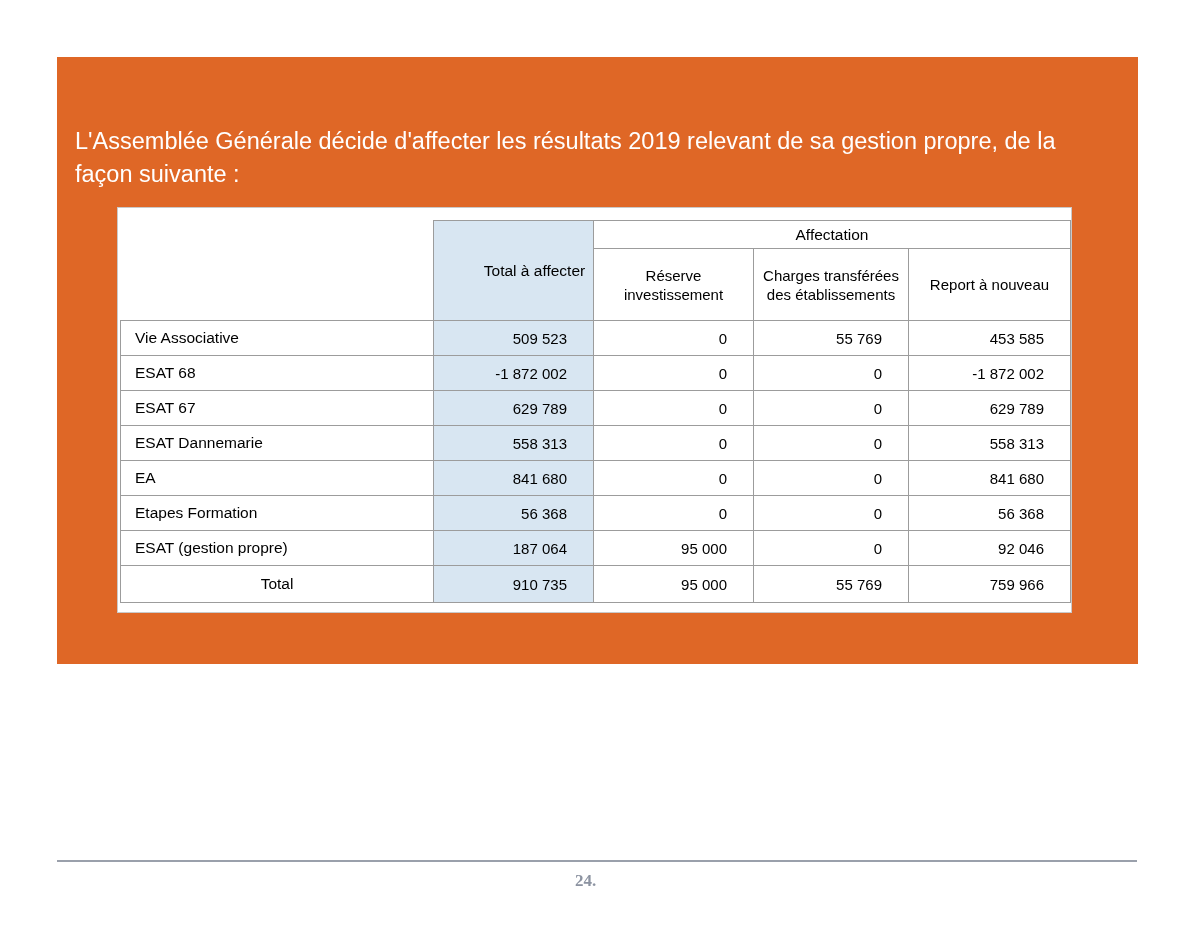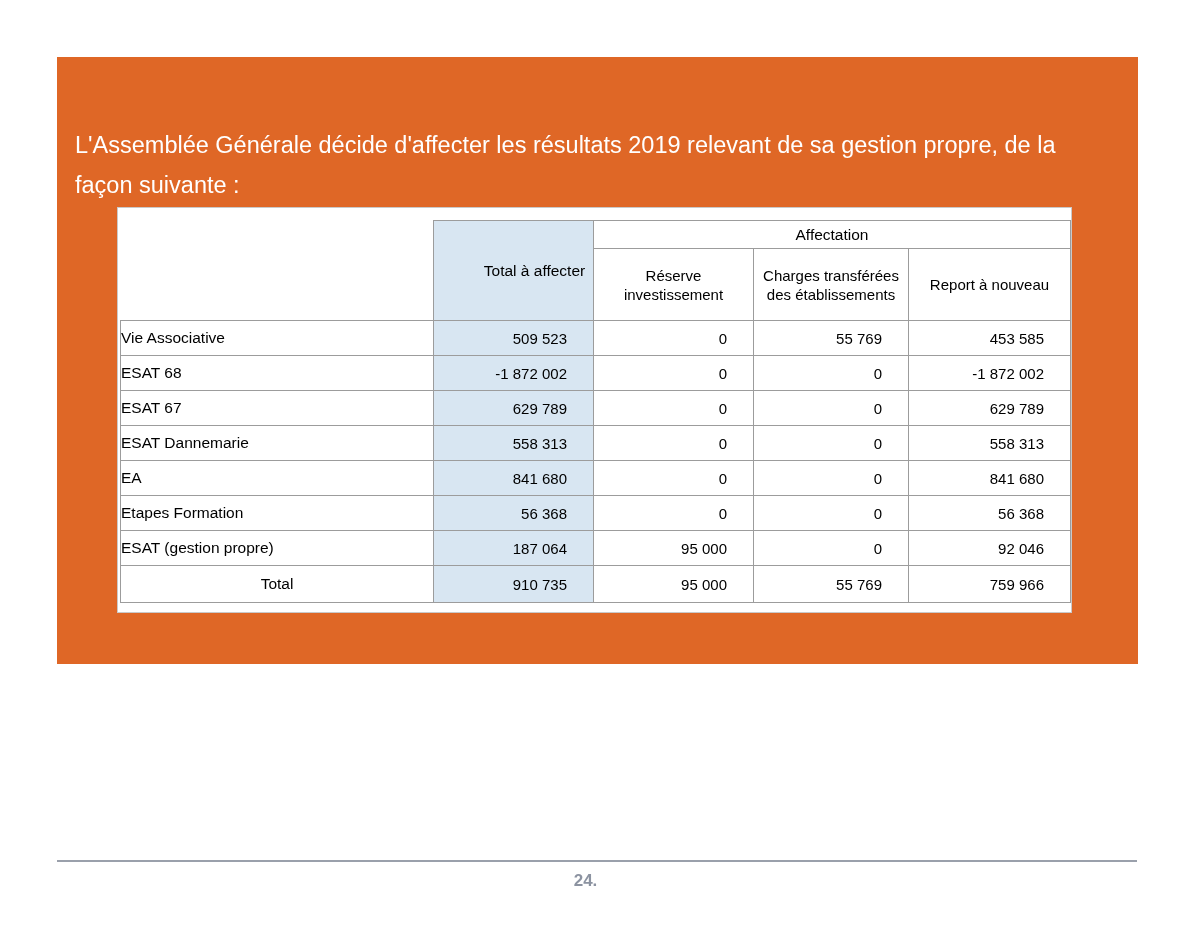--- a/index.html
+++ b/index.html
@@ -12,21 +12,21 @@
     background: #DF6726;
   }
   .slide-title {
     position: absolute; left: 18px; top: 10px;
     color: #ffffff; font-size: 46px; font-weight: 700; line-height: 1.1;
     white-space: nowrap;
   }
   .slide-title .condense { display: inline-block; transform: scaleX(0.78); transform-origin: 0 50%; letter-spacing: 0px; }
   .slide-subtitle {
     position: absolute; left: 18px; top: 68px; width: 1005px;
-    color: #ffffff; font-size: 23.5px; font-weight: 400; line-height: 40px;
+    color: #ffffff; font-size: 23.5px; font-weight: 400; line-height: 33px;
   }
 
   
   .table-panel {
     position: absolute; left: 60px; top: 150px; width: 955px; height: 406px;
     background: #ffffff; border: 1px solid #c9c9c9;
   }
   table.aff-table {
     position: absolute; left: 2px; top: 12px;
     border-collapse: collapse; table-layout: fixed;
@@ -45,34 +45,34 @@
   .aff-table .blank { border: none; background: #ffffff; }
   .aff-table tr.hrow1 { height: 28px; }
   .aff-table tr.hrow2 { height: 72px; }
   .aff-table tr.drow  { height: 35px; }
   .aff-table tr.trow  { height: 37px; }
 
   .aff-table th.affectation { text-align: center; font-size: 15.5px; }
   .aff-table th.blue-head   { background: #D8E6F2; text-align: center; font-size: 15.5px; padding-left: 46px; }
   .aff-table th.sub         { text-align: center; line-height: 19px; font-size: 15px; }
 
-  .aff-table td.lbl { text-align: left; padding-left: 0; font-size: 15.5px; }
+  .aff-table td.lbl { text-align: left; padding-left: 14px; font-size: 15.5px; }
   .aff-table td.num { text-align: right; padding-right: 26px; }
   .aff-table td.blue { background: #D8E6F2; }
   .aff-table tr.trow td { font-weight: 400; }
   .aff-table tr.trow td.lbl-total { font-weight: 400; text-align: center; font-size: 15.5px; }
 
   
   .footer-line {
     position: absolute; left: 57px; top: 860px; width: 1080px; height: 2px;
     background: #9aa0ab;
   }
   .page-number {
     position: absolute; left: 57px; top: 871px; width: 1057px;
-    text-align: center; color: #8c93a1; font-size: 17px; font-weight: 700;
+    text-align: center; color: #8c93a1; font-size: 17px; font-weight: 700; font-family: Liberation Serif, serif;
   }
 </style>
 </head>
 <body>
 
 <div class="page">
 
   <div class="orange-block">
     <p class="slide-subtitle">L'Assemblée Générale décide d'affecter les résultats 2019 relevant de sa gestion propre, de la façon suivante :</p>
 

